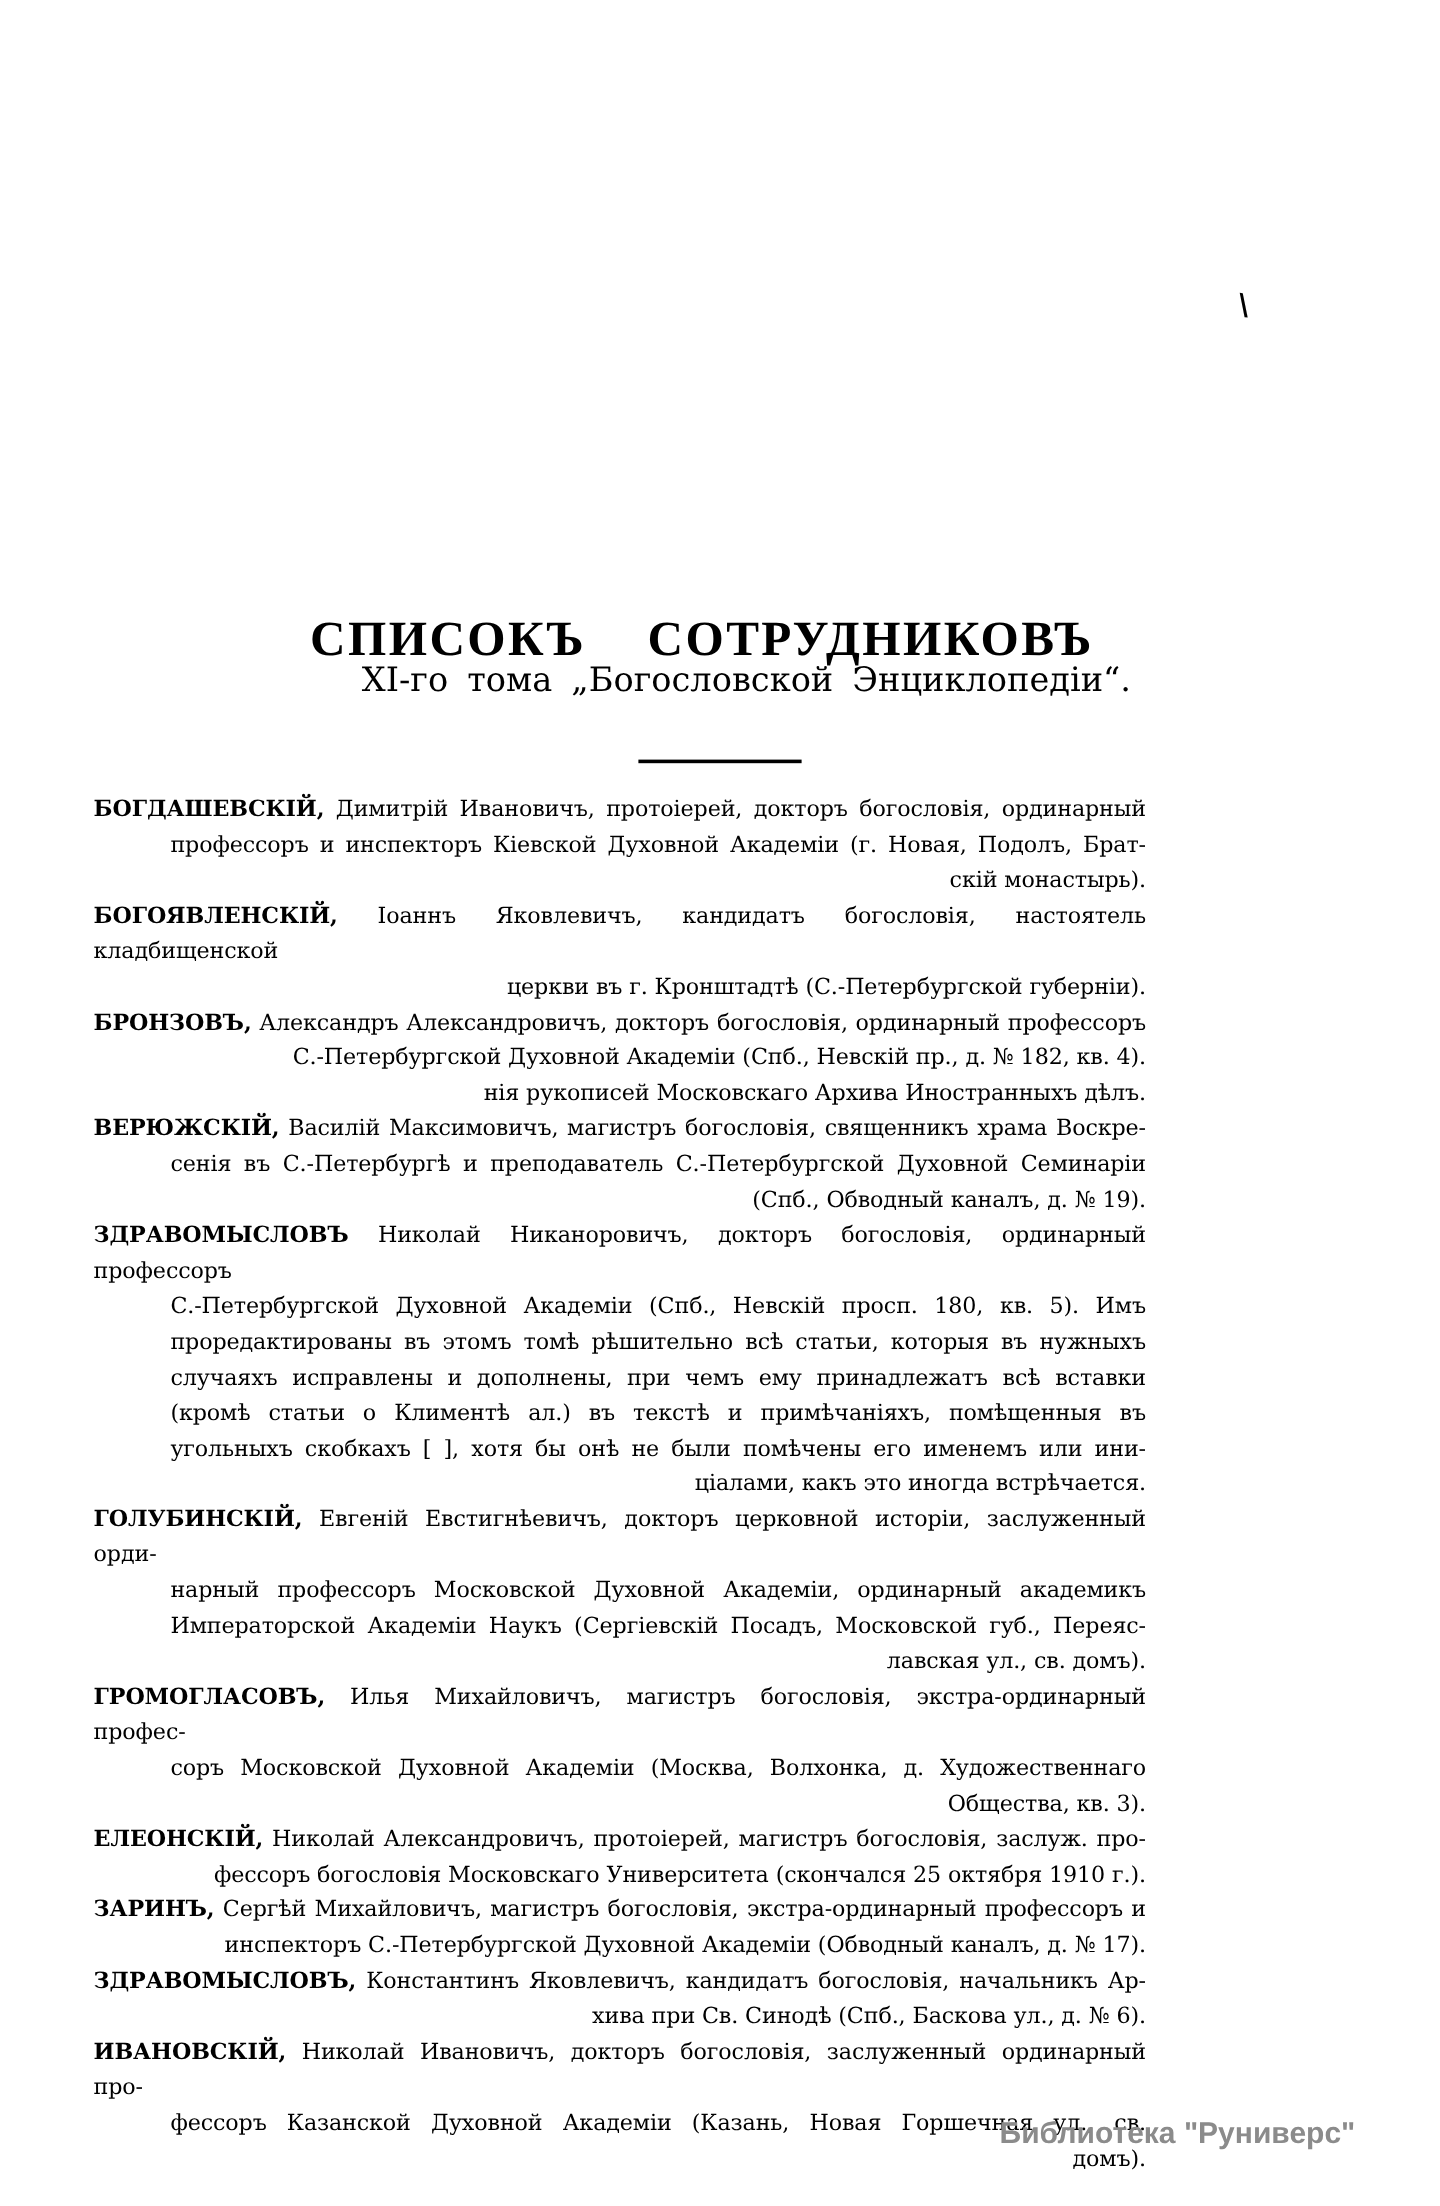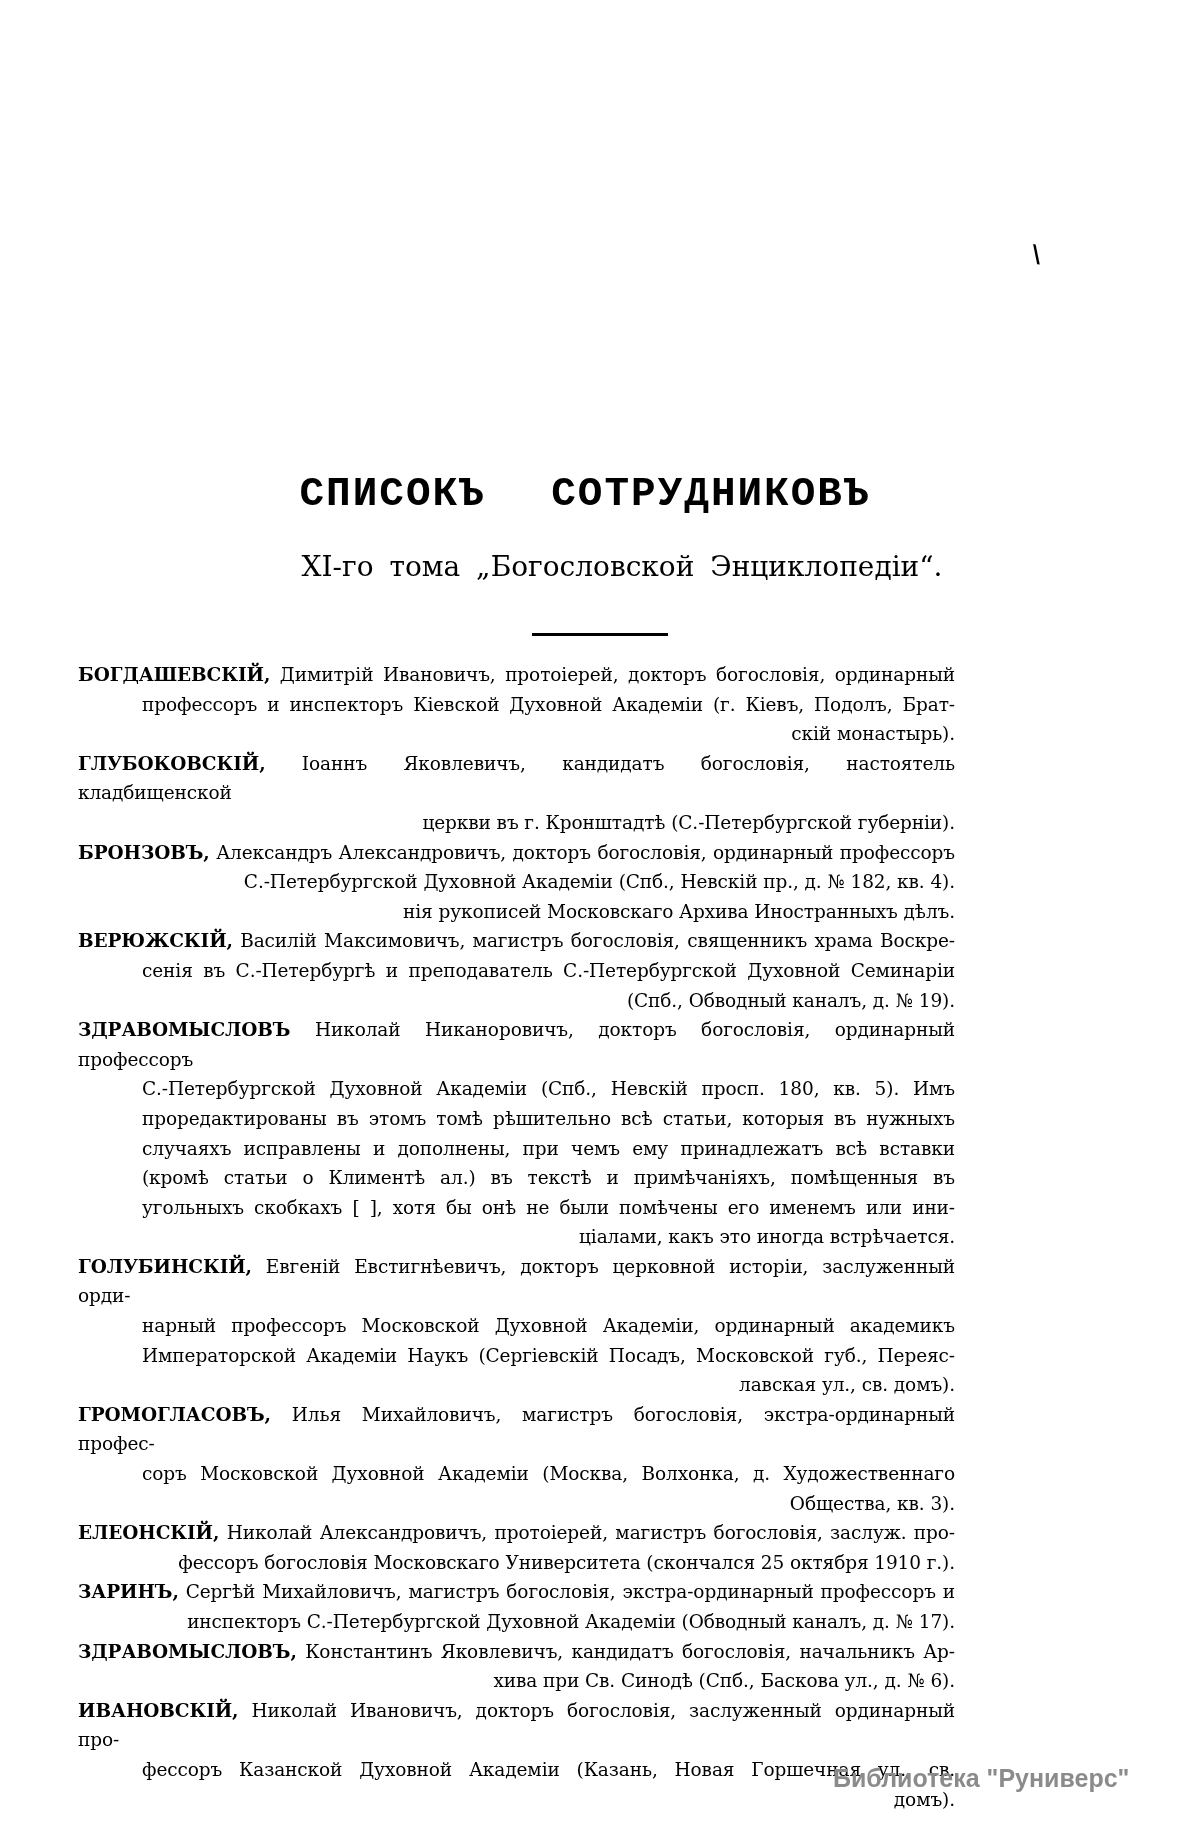--- a/index.html
+++ b/index.html
@@ -2,23 +2,23 @@
 <html><head>
 <meta charset="utf-8">
 <style>
   html,body { margin:0; padding:0; background:#ffffff; }
   .page {
     position:relative; width:1200px; height:1838px; margin:0 auto;
     background:#ffffff; color:#000; overflow:hidden;
     font-family:"DejaVu Serif", serif;
   }
   .title {
-    position:absolute; top:474px; left:0; width:1170px;
+    position:absolute; top:512px; left:0; width:1170px;
     text-align:center;
-    font-family:Liberation Mono, monospace; font-weight:bold;
+    font-family:Liberation Serif, serif; font-weight:bold;
     font-size:41px; line-height:1; letter-spacing:2px; word-spacing:0.95em;
     white-space:nowrap;
   }
   .subtitle {
     position:absolute; top:552px; left:0; width:1194px;
     text-align:center; font-size:28px; line-height:1.1; word-spacing:7px;
     white-space:nowrap;
     padding-left:25px;
   }
   .rule {
@@ -48,25 +48,25 @@
 <body>
 
 <div class="page">
   <span class="stray">\</span>
   <div class="title">СПИСОКЪ СОТРУДНИКОВЪ</div>
   <div class="subtitle">XI-го тома „Богословской Энциклопедіи“.</div>
   <div class="rule"></div>
   <div class="entries">
       <div>
         <div class="line first j"><span class="surname">БОГДАШЕВСКІЙ,</span> Димитрій Ивановичъ, протоіерей, докторъ богословія, ординарный</div>
-        <div class="line cont j">профессоръ и инспекторъ Кіевской Духовной Академіи (г. Кіевъ, Подолъ, Брат-</div>
+        <div class="line cont j">профессоръ и инспекторъ Кіевской Духовной Академіи (г. Новая, Подолъ, Брат-</div>
         <div class="line cont">скій монастырь).</div>
       </div>
       <div>
-        <div class="line first j"><span class="surname">ГЛУБОКОВСКІЙ,</span> Іоаннъ Яковлевичъ, кандидатъ богословія, настоятель кладбищенской</div>
+        <div class="line first j"><span class="surname">БОГОЯВЛЕНСКІЙ,</span> Іоаннъ Яковлевичъ, кандидатъ богословія, настоятель кладбищенской</div>
         <div class="line cont">церкви въ г. Кронштадтѣ (С.-Петербургской губерніи).</div>
       </div>
       <div>
         <div class="line first j"><span class="surname">БРОНЗОВЪ,</span> Александръ Александровичъ, докторъ богословія, ординарный профессоръ</div>
         <div class="line cont">С.-Петербургской Духовной Академіи (Спб., Невскій пр., д. № 182, кв. 4).</div>
       </div>
       <div>
         <div class="line cont">нія рукописей Московскаго Архива Иностранныхъ дѣлъ.</div>
       </div>
       <div>

